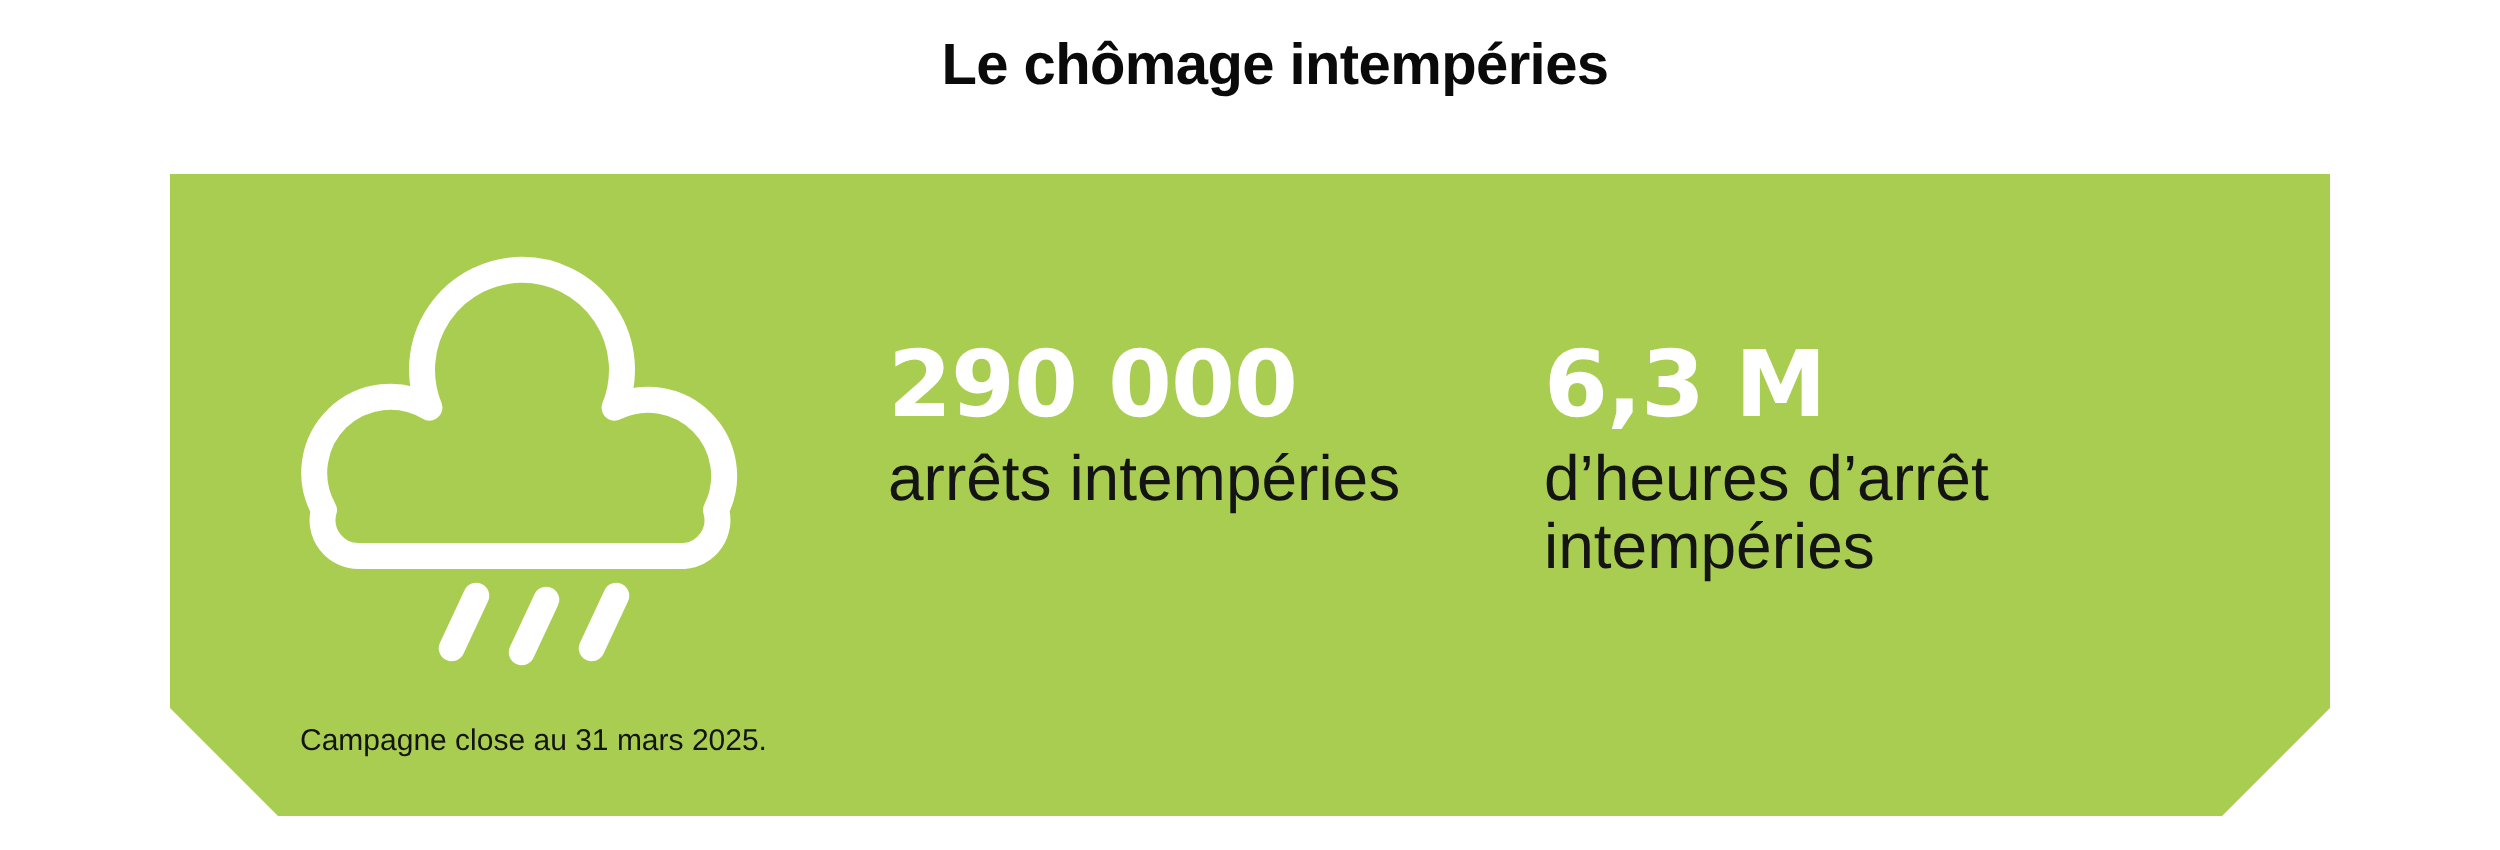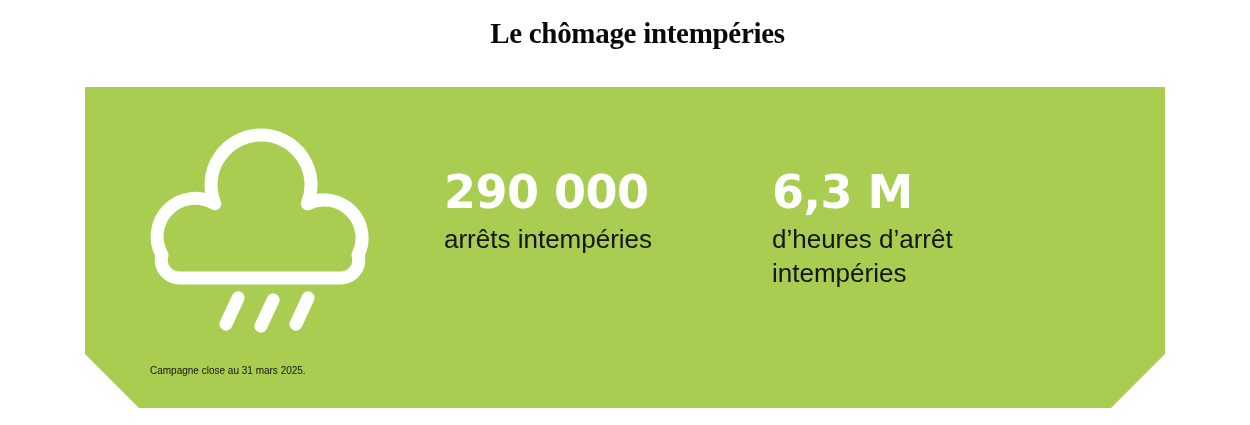--- a/index.html
+++ b/index.html
@@ -17,21 +17,21 @@
     position: relative;
     overflow: hidden;
     font-family: "Liberation Sans", sans-serif;
   }
   .page-title {
     position: absolute;
     top: 14px;
     left: 0;
     width: 100%;
     text-align: center;
-    font-family: Liberation Serif, serif;
+    font-family: Liberation Sans, sans-serif;
     font-weight: 800;
     font-size: 29px;
     line-height: 38px;
     color: var(--title);
     letter-spacing: -0.3px;
     padding-left: 25px;
   }
   .stat-card {
     position: absolute;
     left: 85px;
@@ -73,30 +73,30 @@
   .stat-value {
     font-family: "DejaVu Sans", "Liberation Sans", sans-serif;
     font-weight: 800;
     font-size: 46px;
     line-height: 46px;
     letter-spacing: -0.5px;
     color: var(--stat-value);
   }
   .stat-label {
     margin-top: 7px;
-    font-size: 26px;
+    font-size: 32px;
     line-height: 34px;
     color: var(--text);
     white-space: pre-line;
   }
   .footnote {
     position: absolute;
     left: 65px;
     top: 275px;
-    font-size: 10px;
+    font-size: 15px;
     line-height: 17px;
     color: var(--text);
   }
 </style>
 </head>
 <body>
 
 <div class="page">
 
   <h1 class="page-title">Le chômage intempéries</h1>

